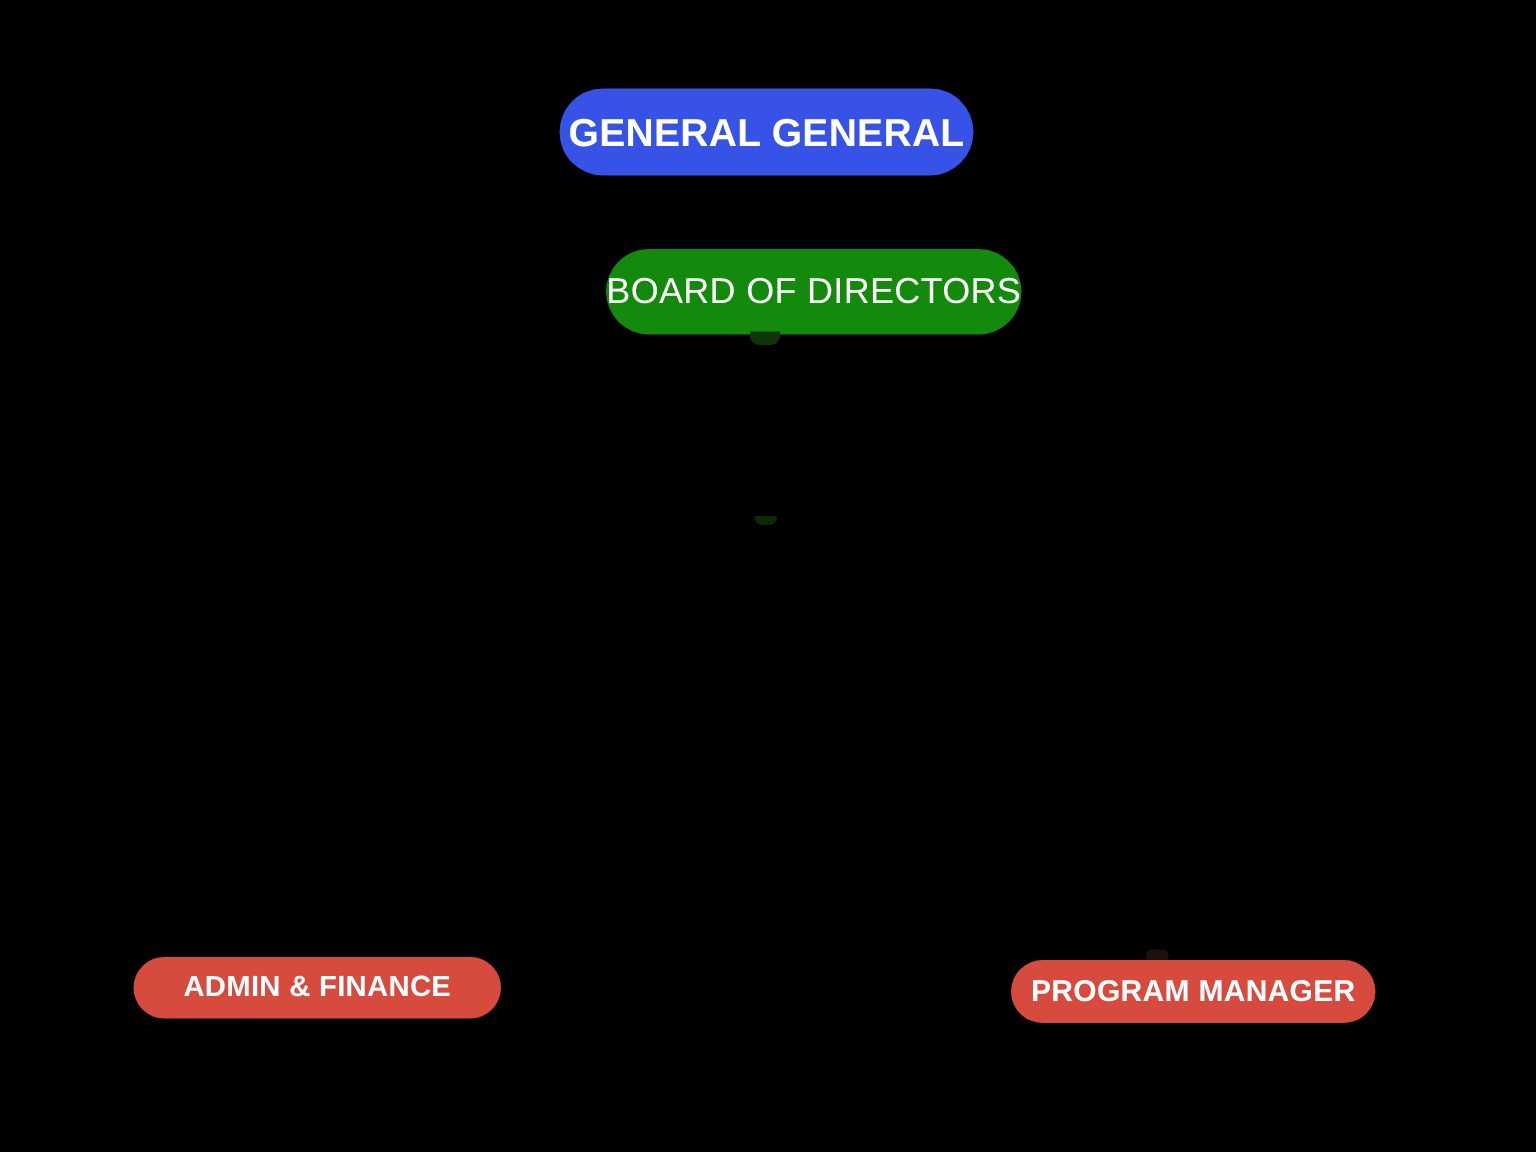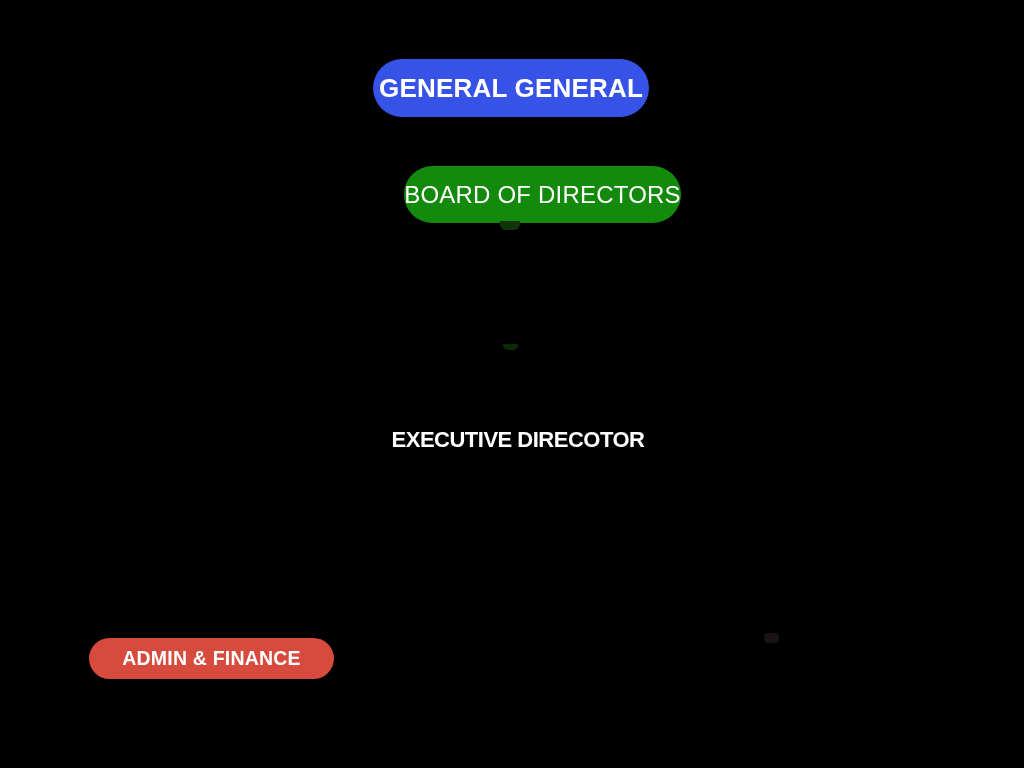--- a/index.html
+++ b/index.html
@@ -78,21 +78,21 @@
 
   <div class="node" id="general-assembly" style="background: rgb(55, 82, 231);">GENERAL GENERAL</div>
 
   <div class="node" id="board-of-directors" style="background: rgb(20, 138, 13);">BOARD OF DIRECTORS</div>
 
   <div class="stub" id="stub-board"></div>
 
 
   <div class="stub" id="stub-chairman"></div>
 
-  <div class="node" id="executive-director">EXECUTIVE DIRECOTOR</div>
 
 
   <div class="stub" id="stub-program"></div>
 
   <div class="node" id="admin-finance" style="background: rgb(214, 75, 61);">ADMIN &amp; FINANCE</div>
 
+  <div class="node" id="program-manager" style="background: rgb(214, 75, 61);">PROGRAM MANAGER</div>
 
 </div>
 
 </body></html>

